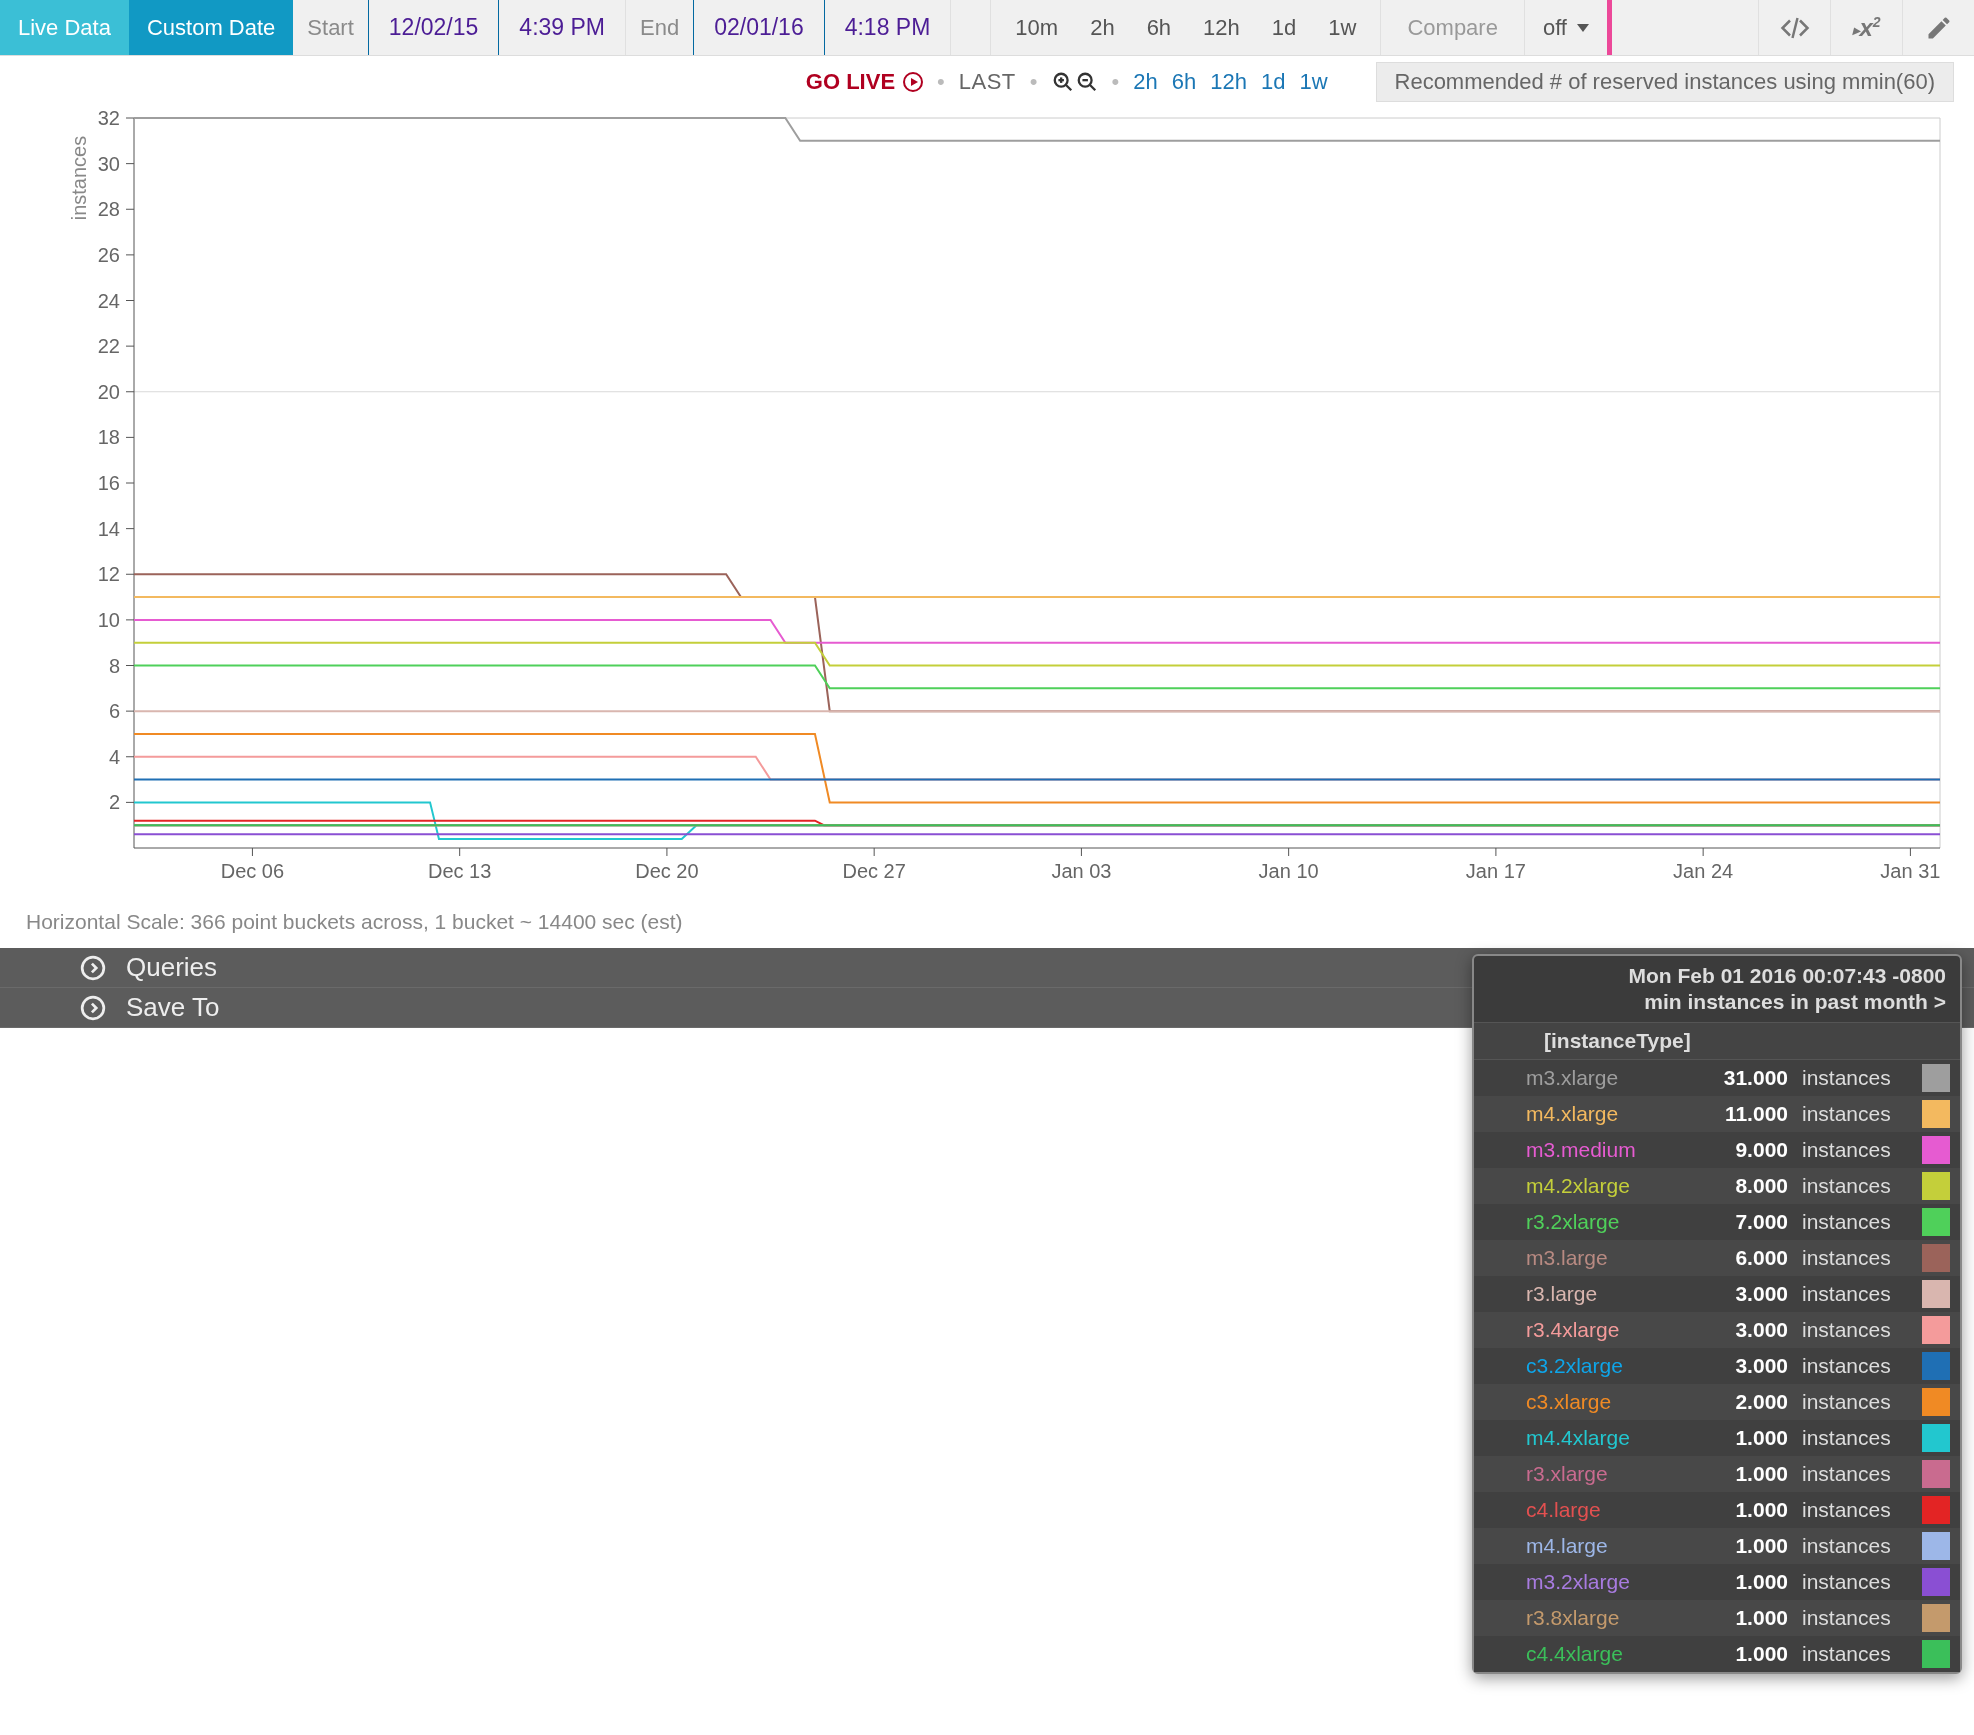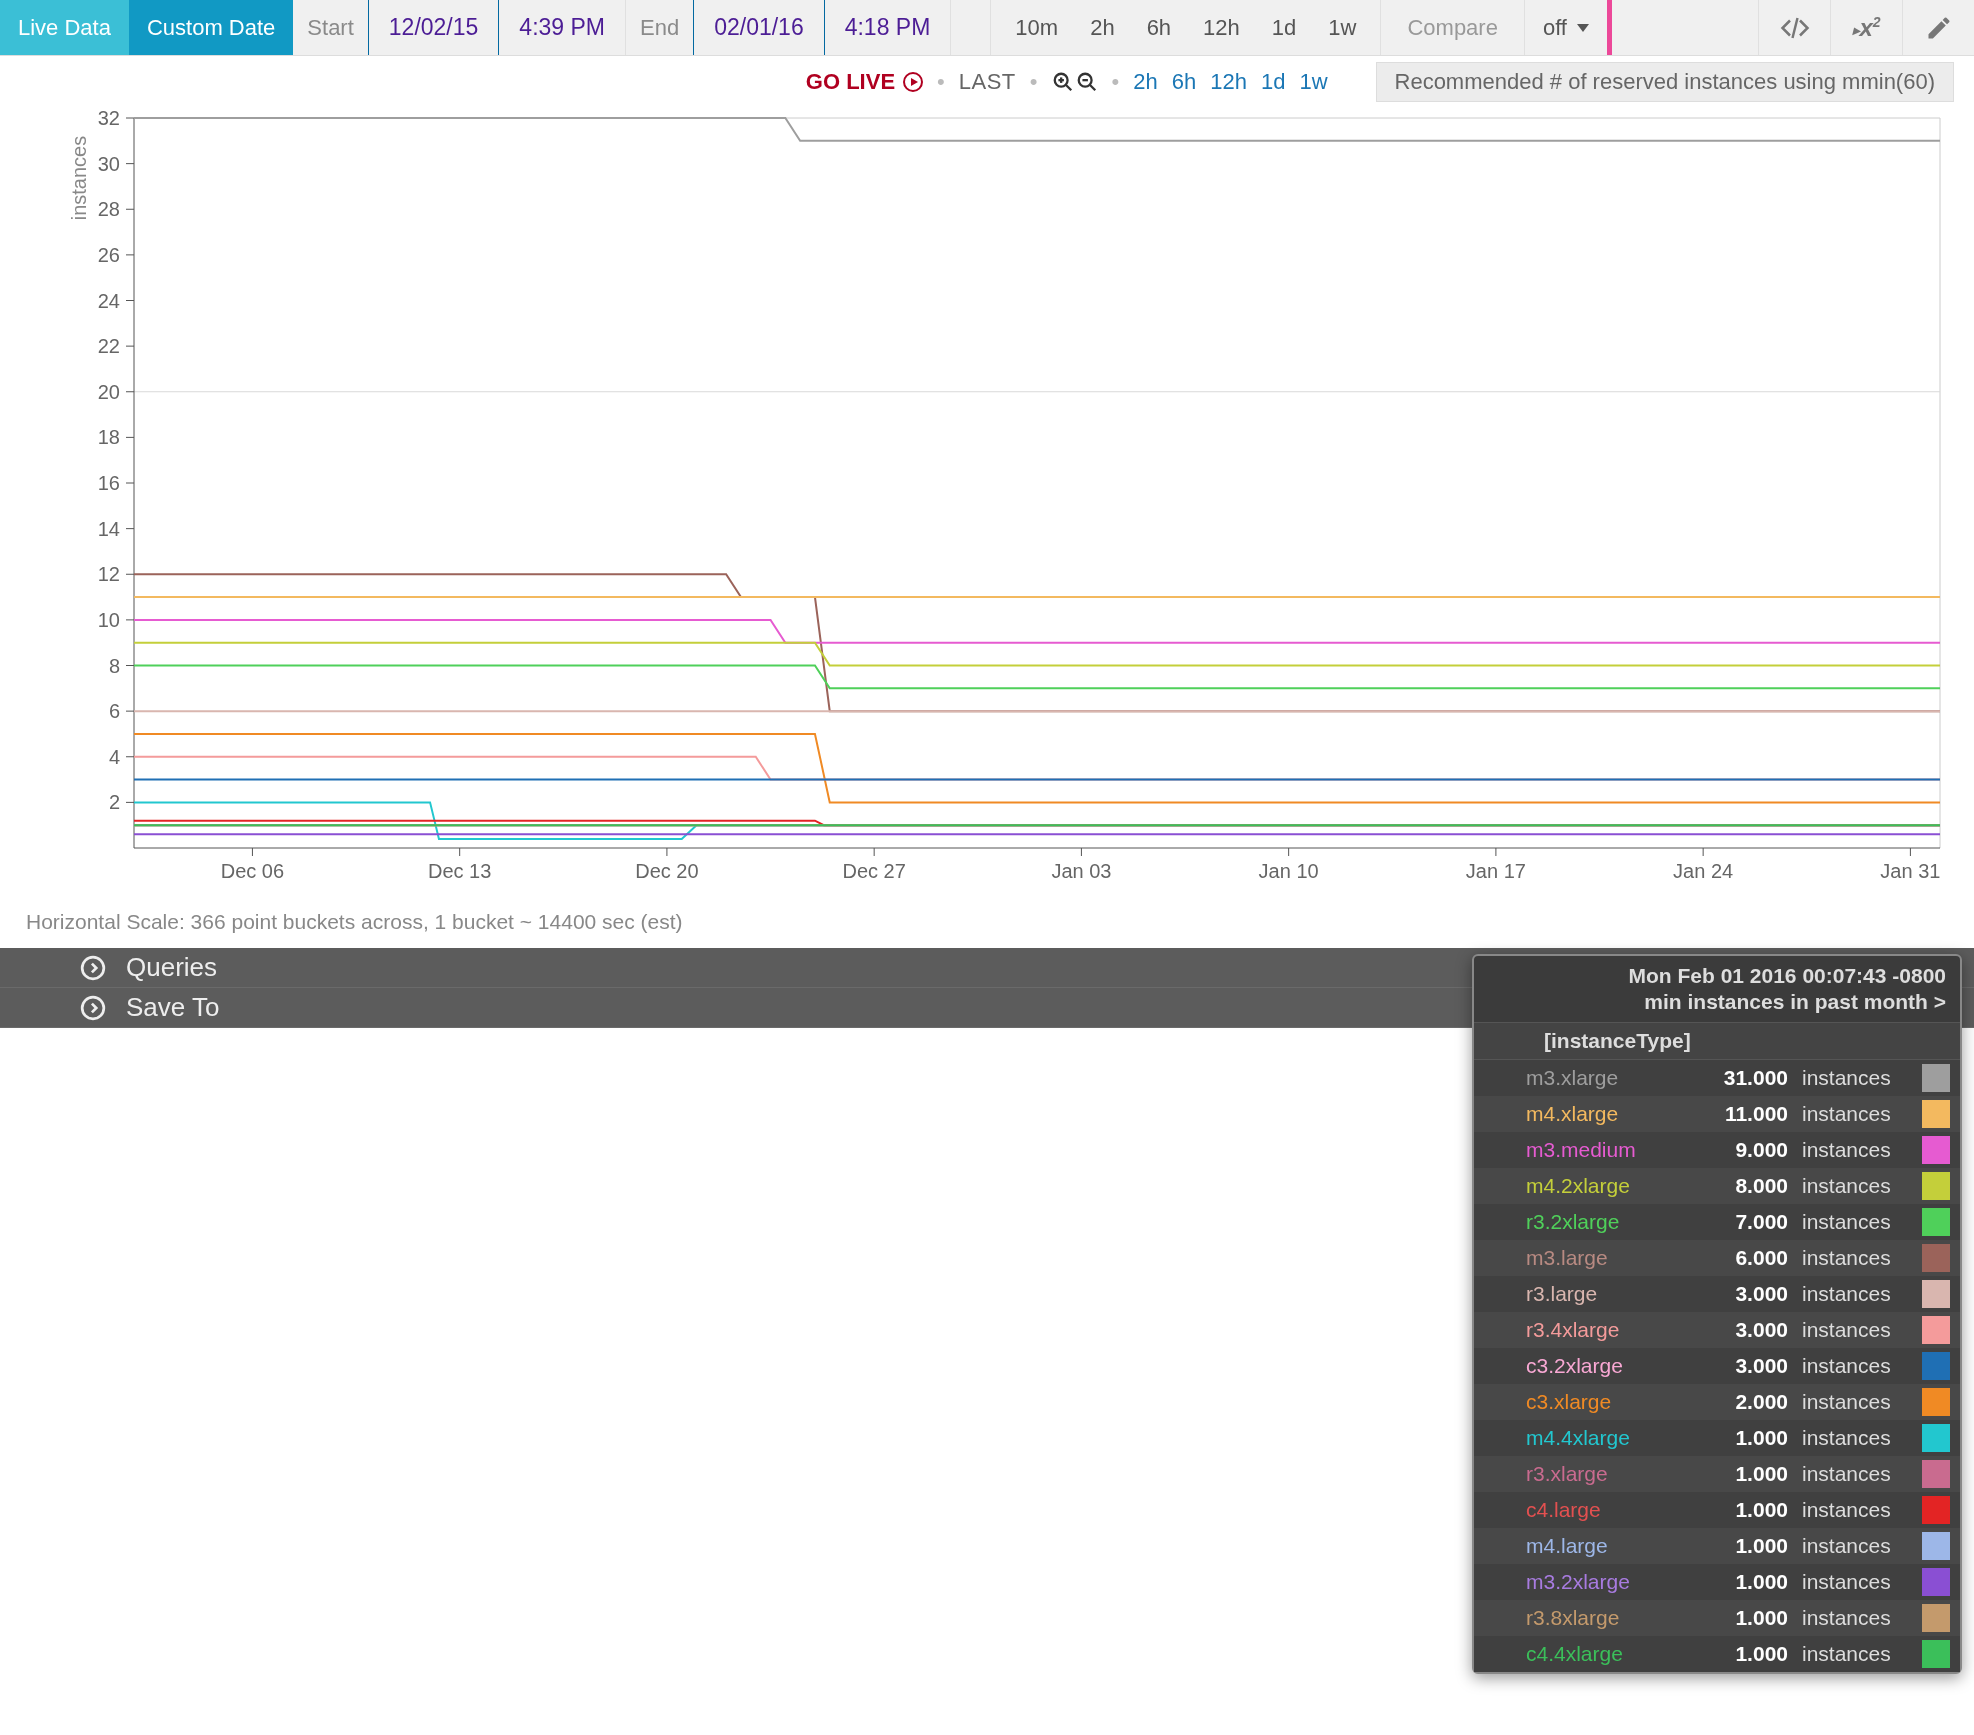--- a/index.html
+++ b/index.html
@@ -295,21 +295,21 @@
       </div>
       <div class="legend-row">
         <span class="lr-left"></span>
         <span class="lr-name" style="color:#f49b9b">r3.4xlarge</span>
         <span class="lr-val">3.000</span>
         <span class="lr-unit">instances</span>
         <span class="lr-swatch" style="background:#f49b9b"></span>
       </div>
       <div class="legend-row">
         <span class="lr-left"></span>
-        <span class="lr-name" style="color:#f9a8d4">c3.2xlarge</span>
+        <span class="lr-name" style="color:#0ea5e9">c3.2xlarge</span>
         <span class="lr-val">3.000</span>
         <span class="lr-unit">instances</span>
         <span class="lr-swatch" style="background:#1f6fb4"></span>
       </div>
       <div class="legend-row">
         <span class="lr-left"></span>
         <span class="lr-name" style="color:#f08a24">c3.xlarge</span>
         <span class="lr-val">2.000</span>
         <span class="lr-unit">instances</span>
         <span class="lr-swatch" style="background:#f08a24"></span>

